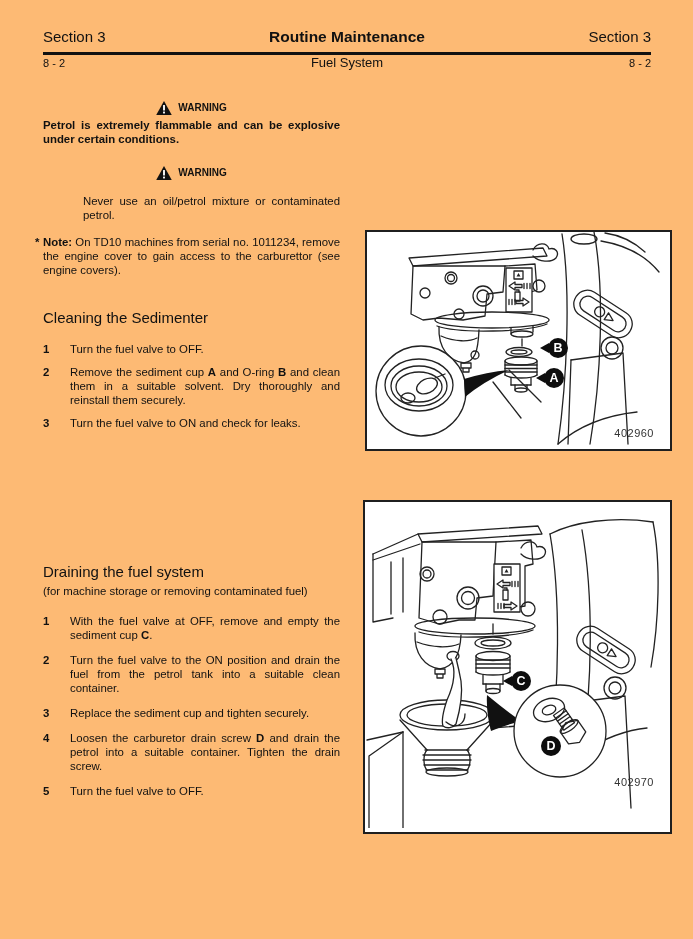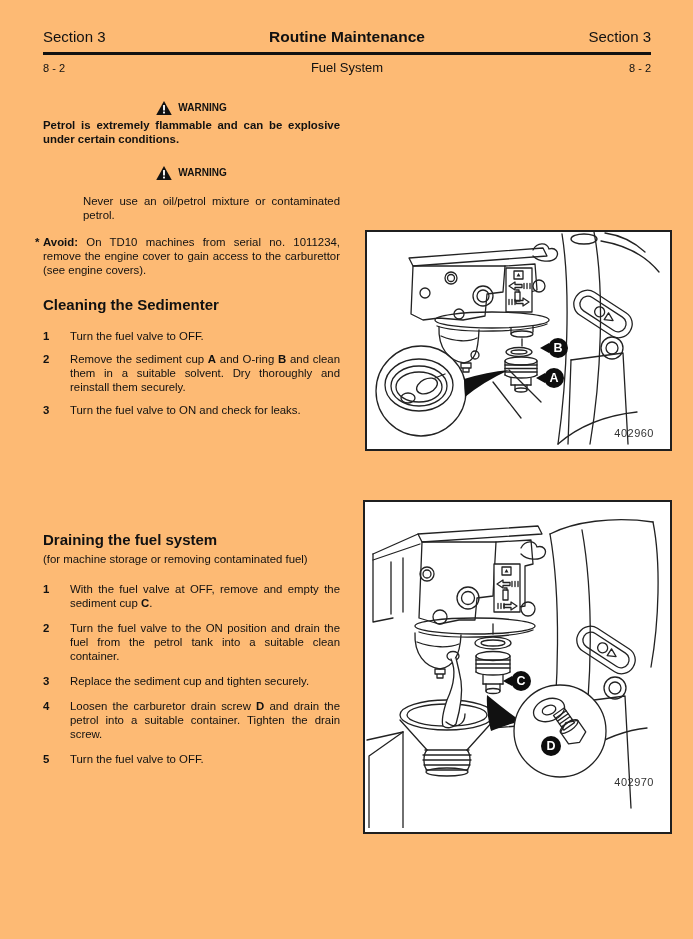--- a/index.html
+++ b/index.html
@@ -3,35 +3,35 @@
 <meta charset="utf-8">
 <style>
   html,body{margin:0;padding:0;background:#fff;}
   .page{position:relative;width:693px;height:939px;background:#fdba74;overflow:hidden;
         font-family:"Liberation Sans",sans-serif;color:#111;}
   
   .hdr{position:absolute;left:43px;right:42px;top:28px;}
   .hdr-row1{display:flex;justify-content:space-between;align-items:baseline;font-size:15px;}
   .hdr-row1 .center{font-weight:bold;font-size:15.5px;}
   .hdr-rule{height:3px;background:#111;margin-top:6px;}
-  .hdr-row2{display:flex;justify-content:space-between;align-items:baseline;margin-top:5px;font-size:11px;}
+  .hdr-row2{display:flex;justify-content:space-between;align-items:baseline;font-size:11px;}
   .hdr-row2 .center{font-size:13px;}
   
   .col{position:absolute;left:43px;width:297px;font-size:11.4px;line-height:14px;}
   .col-a{top:101px;}
   .col-b{top:531px;}
   .warn-head{display:flex;align-items:center;justify-content:center;gap:6px;font-weight:bold;font-size:10px;}
   .warn-head svg{display:block;}
   .warn-text{font-weight:bold;text-align:justify;margin-top:3px;}
   .mt20{margin-top:20px;} .mt15{margin-top:15px;} .mt14{margin-top:14px;padding-left:40px;}
   .mt13{margin-top:13px;} .mt19{margin-top:19px;} .mt16{margin-top:16px;}
   .para{text-align:justify;}
   .note{position:relative;text-align:justify;padding-left:0;}
   .note .marker{position:absolute;left:-8px;top:0;font-weight:bold;}
-  .h2{font-weight:bold;font-size:15px;line-height:18px;}
+  .h2{font-weight:normal;font-size:15px;line-height:18px;margin-top:32px;}
   .subhead{margin-top:3px;}
   .steps{display:block;}
   .step{display:flex;margin-bottom:9px;}
   .col-b .step{margin-bottom:11px;}
   .step .num{font-weight:bold;width:27px;flex:0 0 27px;}
   .step .txt{flex:1;text-align:justify;}
   .b{font-weight:bold;}
   
   .fig{position:absolute;background:#fff;border:2px solid #1f1f1f;}
   .fig-1{left:365px;top:230px;width:303px;height:217px;}
@@ -86,21 +86,21 @@
           <rect x="8.8" y="13.6" width="2.4" height="2.4" fill="#fff"></rect>
         </svg>
         <span>WARNING</span>
       </div>
     </div>
 
     <div class="para mt14">Never use an oil/petrol mixture or contaminated petrol.</div>
 
     <div class="note mt13">
       <span class="marker">*</span>
-      <span><span class="b">Avoid:</span><span> On TD10 machines from serial no. 1011234, remove the engine cover to gain access to the carburettor (see engine covers).</span></span>
+      <span><span class="b">Note:</span><span> On TD10 machines from serial no. 1011234, remove the engine cover to gain access to the carburettor (see engine covers).</span></span>
     </div>
 
     <div class="h2 mt19">Cleaning the Sedimenter</div>
     <div class="steps mt15">
         <div class="step">
           <span class="num">1</span>
           <div class="txt"><span>Turn the fuel valve to OFF.</span></div>
         </div>
         <div class="step">
           <span class="num">2</span>

